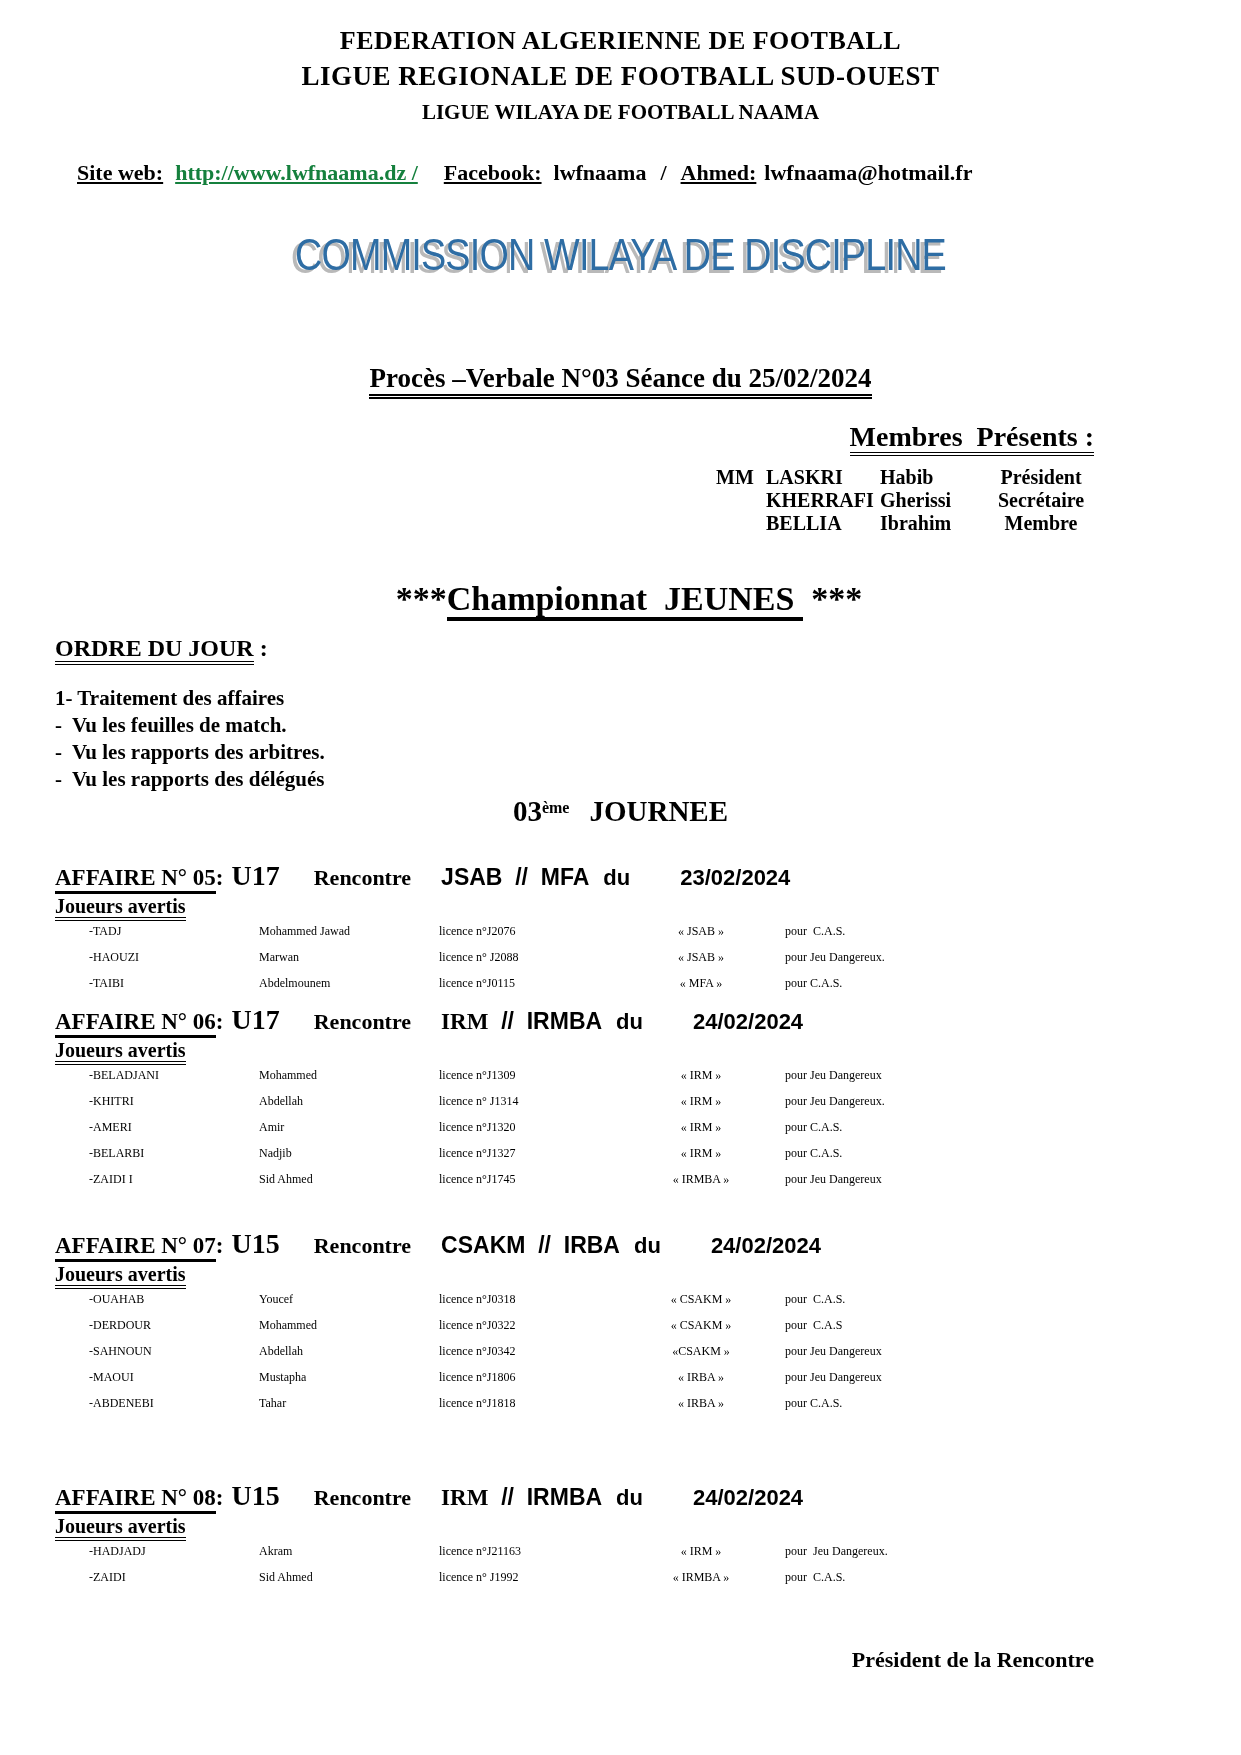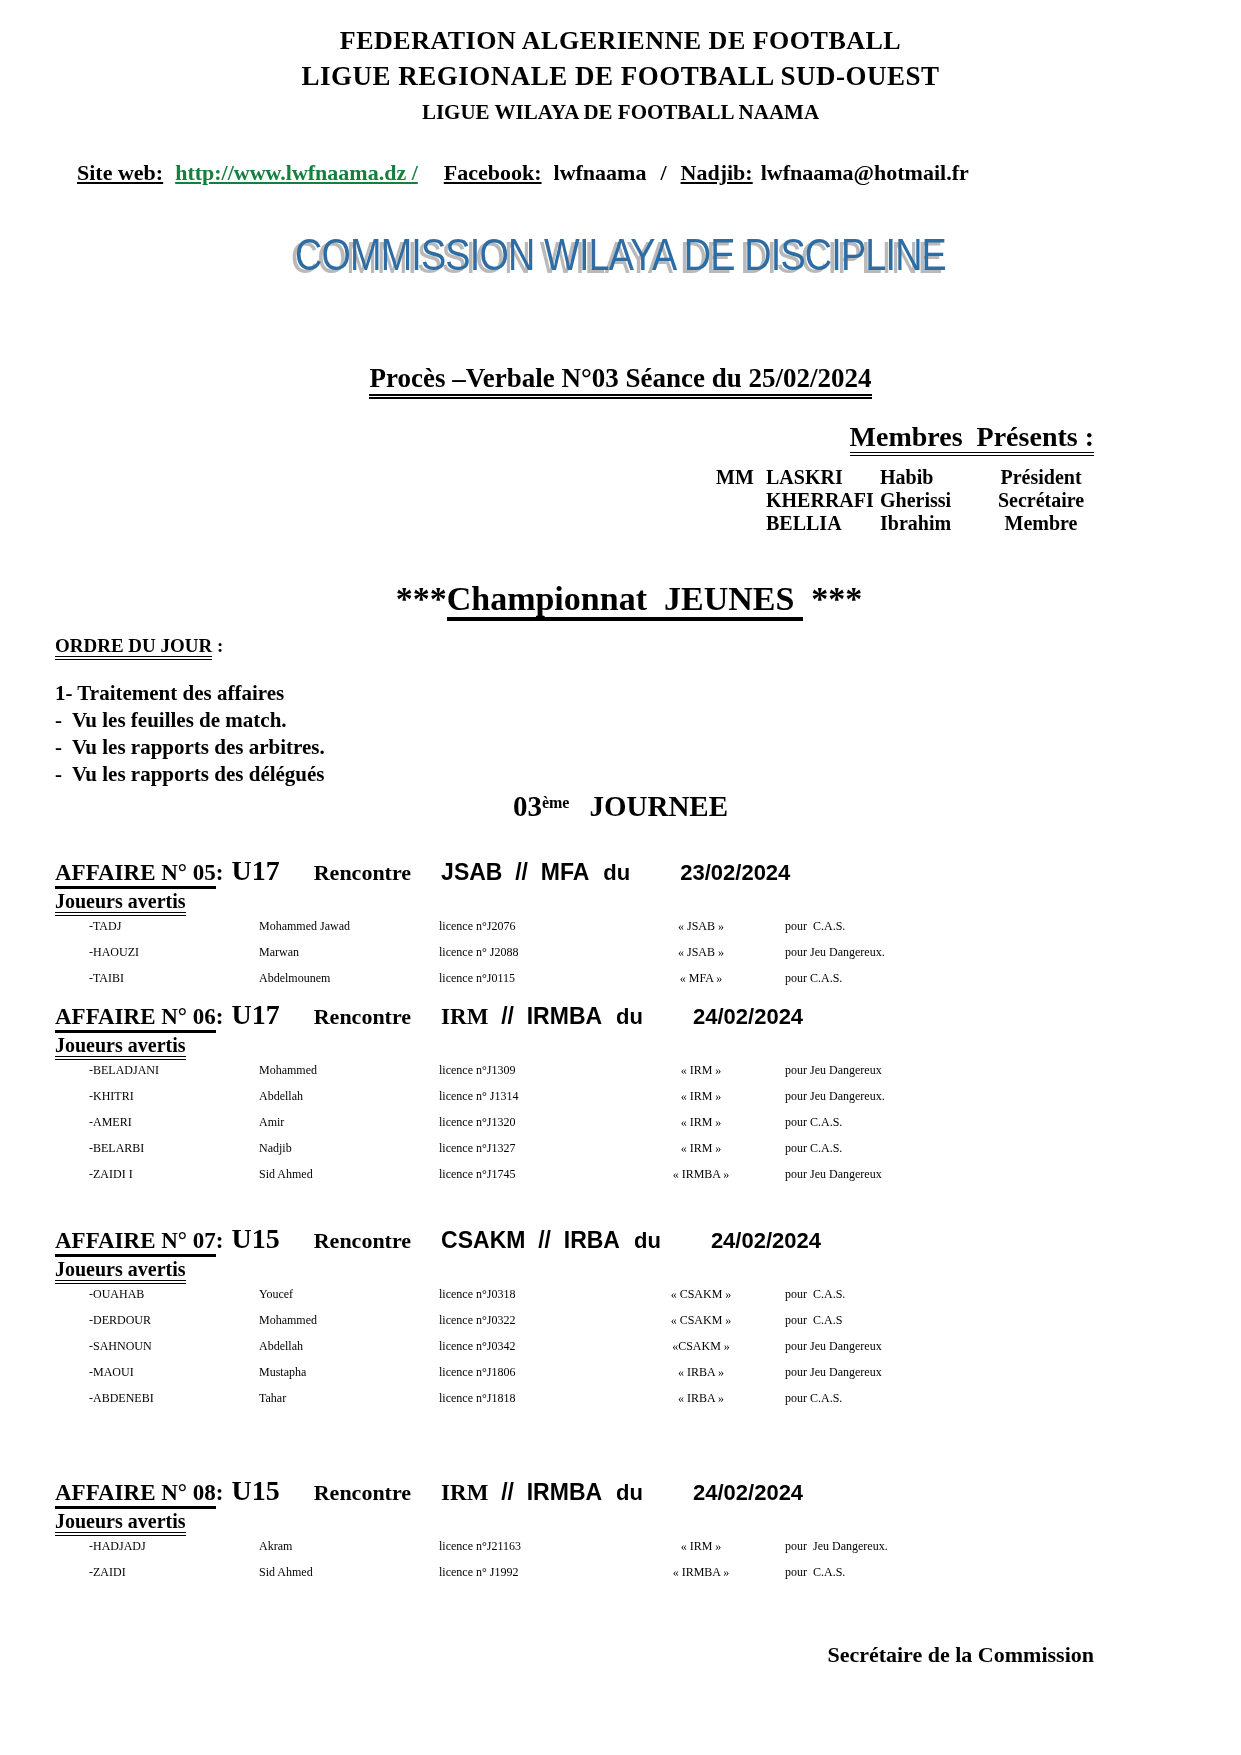--- a/index.html
+++ b/index.html
@@ -41,21 +41,21 @@
   .members-grid {
     margin:13px 88px 0 auto; width:382px;
     display:grid; grid-template-columns:50px 114px 104px 1fr;
     font-size:20px; font-weight:700; line-height:23px;
   }
   .members-grid .role { text-align:center; }
 
   .champ { text-align:center; margin-top:7px; font-size:34px; font-weight:700; white-space:pre-wrap; }
   .champ .u3 { border-bottom:4px solid #000; }
 
-  .ordre { margin-top:17px; font-size:19px; font-weight:700; }
+  .ordre { margin-top:17px; font-size:24px; font-weight:700; }
   .ordre .u2 { border-bottom:4px double #000; }
 
   .agenda { margin-top:23px; font-size:21px; font-weight:700; }
   .agenda .item { line-height:27px; white-space:pre-wrap; }
 
   .journee { text-align:center; font-size:29px; font-weight:700; margin-top:2px; }
   .journee .ord { font-size:16px; position:relative; top:-0.5em; }
   .journee .jl { margin-left:20px; }
 
   .affaire { margin-top:32px; }
@@ -88,21 +88,21 @@
 </style>
 </head>
 <body>
 
 <header>
   <div class="h1 center">FEDERATION ALGERIENNE DE FOOTBALL</div>
   <div class="h2 center">LIGUE REGIONALE DE FOOTBALL SUD-OUEST</div>
   <div class="h3 center">LIGUE WILAYA DE FOOTBALL NAAMA</div>
 
   <div class="contact">
-    <span class="u">Site web:</span><a class="link" id="site-link" style="color: #15803d;">http://www.lwfnaama.dz /</a><span class="u seg-fb">Facebook:</span><span class="seg-fbv">lwfnaama</span><span class="seg-sep">/</span><span class="u seg-em">Nadjib:</span><span class="seg-emv">lwfnaama@hotmail.fr</span>
+    <span class="u">Site web:</span><a class="link" id="site-link" style="color: #15803d;">http://www.lwfnaama.dz /</a><span class="u seg-fb">Facebook:</span><span class="seg-fbv">lwfnaama</span><span class="seg-sep">/</span><span class="u seg-em">Ahmed:</span><span class="seg-emv">lwfnaama@hotmail.fr</span>
   </div>
 
   <div class="banner-wrap">
     <span class="banner" id="banner" style="color: rgb(46, 109, 164); text-shadow: rgb(185, 185, 185) -5px 3px 0px;">COMMISSION WILAYA DE DISCIPLINE</span>
   </div>
 </header>
 
 <div class="pv">
   <span>Procès –Verbale N°03 Séance du 25/02/2024</span>
 </div>
@@ -263,14 +263,14 @@
         <span class="p-name">-ZAIDI</span>
         <span class="p-fname">Sid Ahmed</span>
         <span class="p-lic">licence n° J1992</span>
         <span class="p-club">« IRMBA »</span>
         <span class="p-reason">pour  C.A.S.</span>
       </div>
     </section>
   </div>
 
 <div class="footer">
-  <div>Secrétaire de la Commission</div>
+  <div>Président de la Rencontre</div>
 </div>
 
 </body></html>

